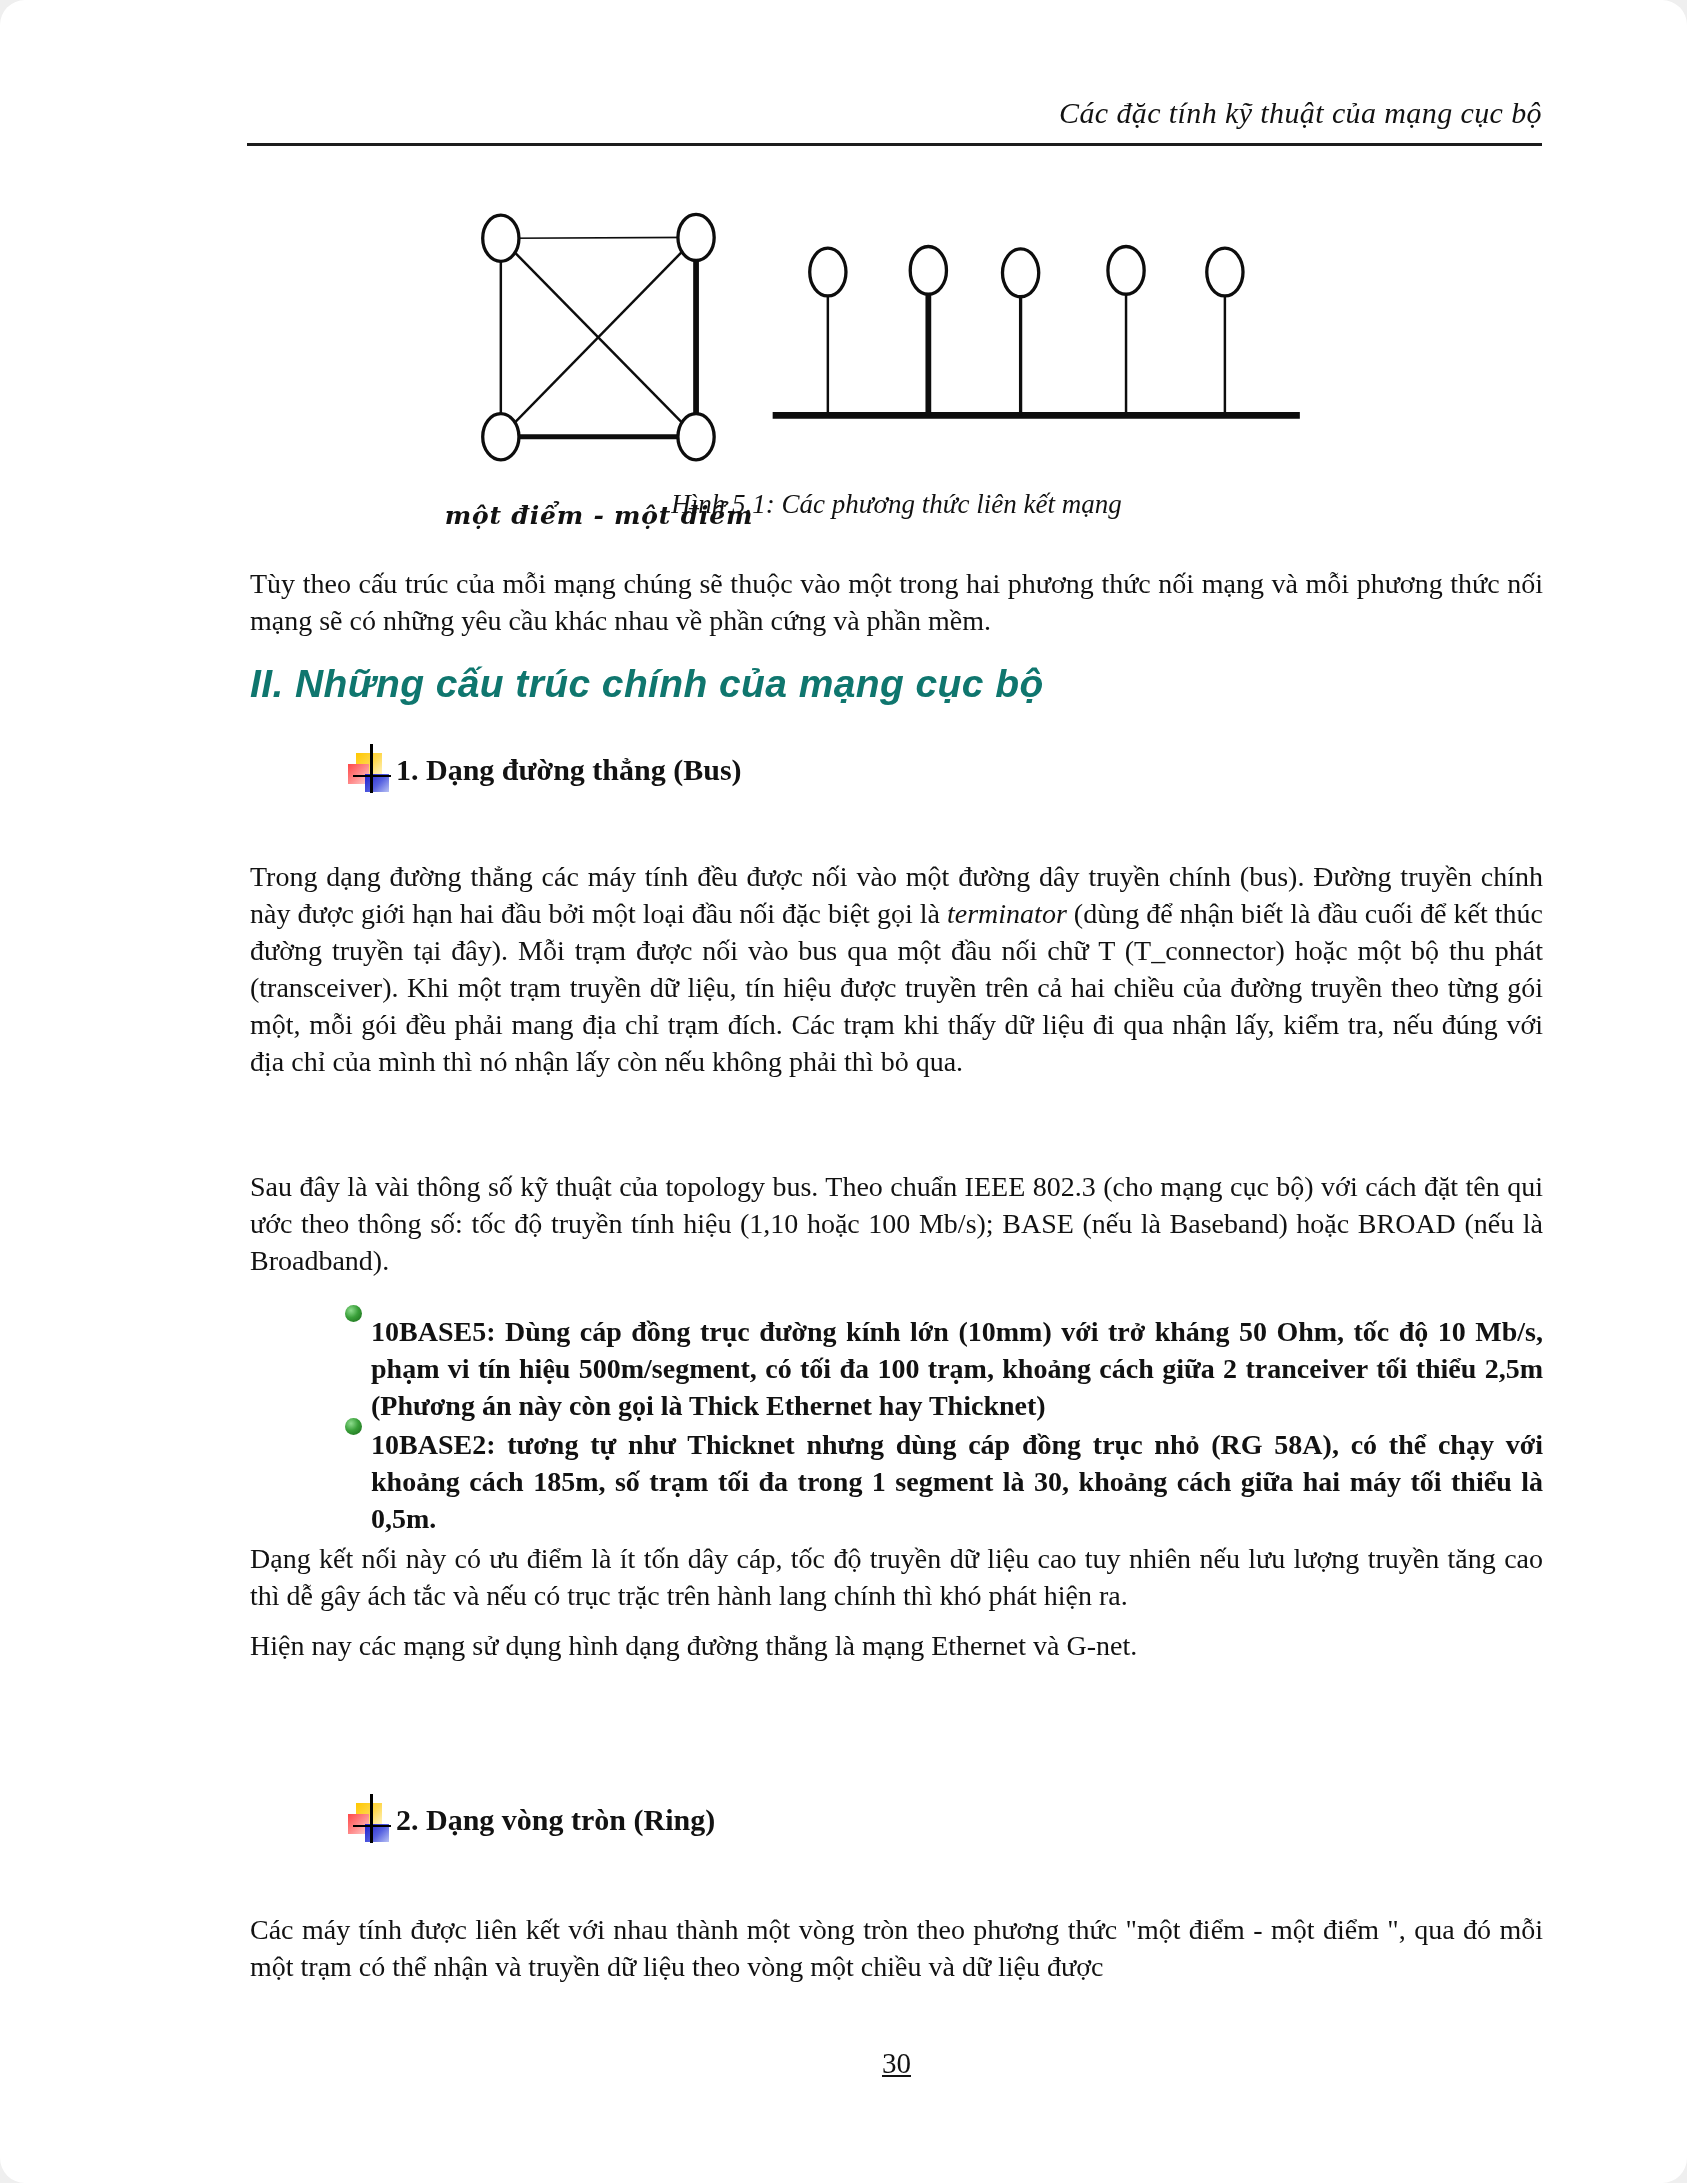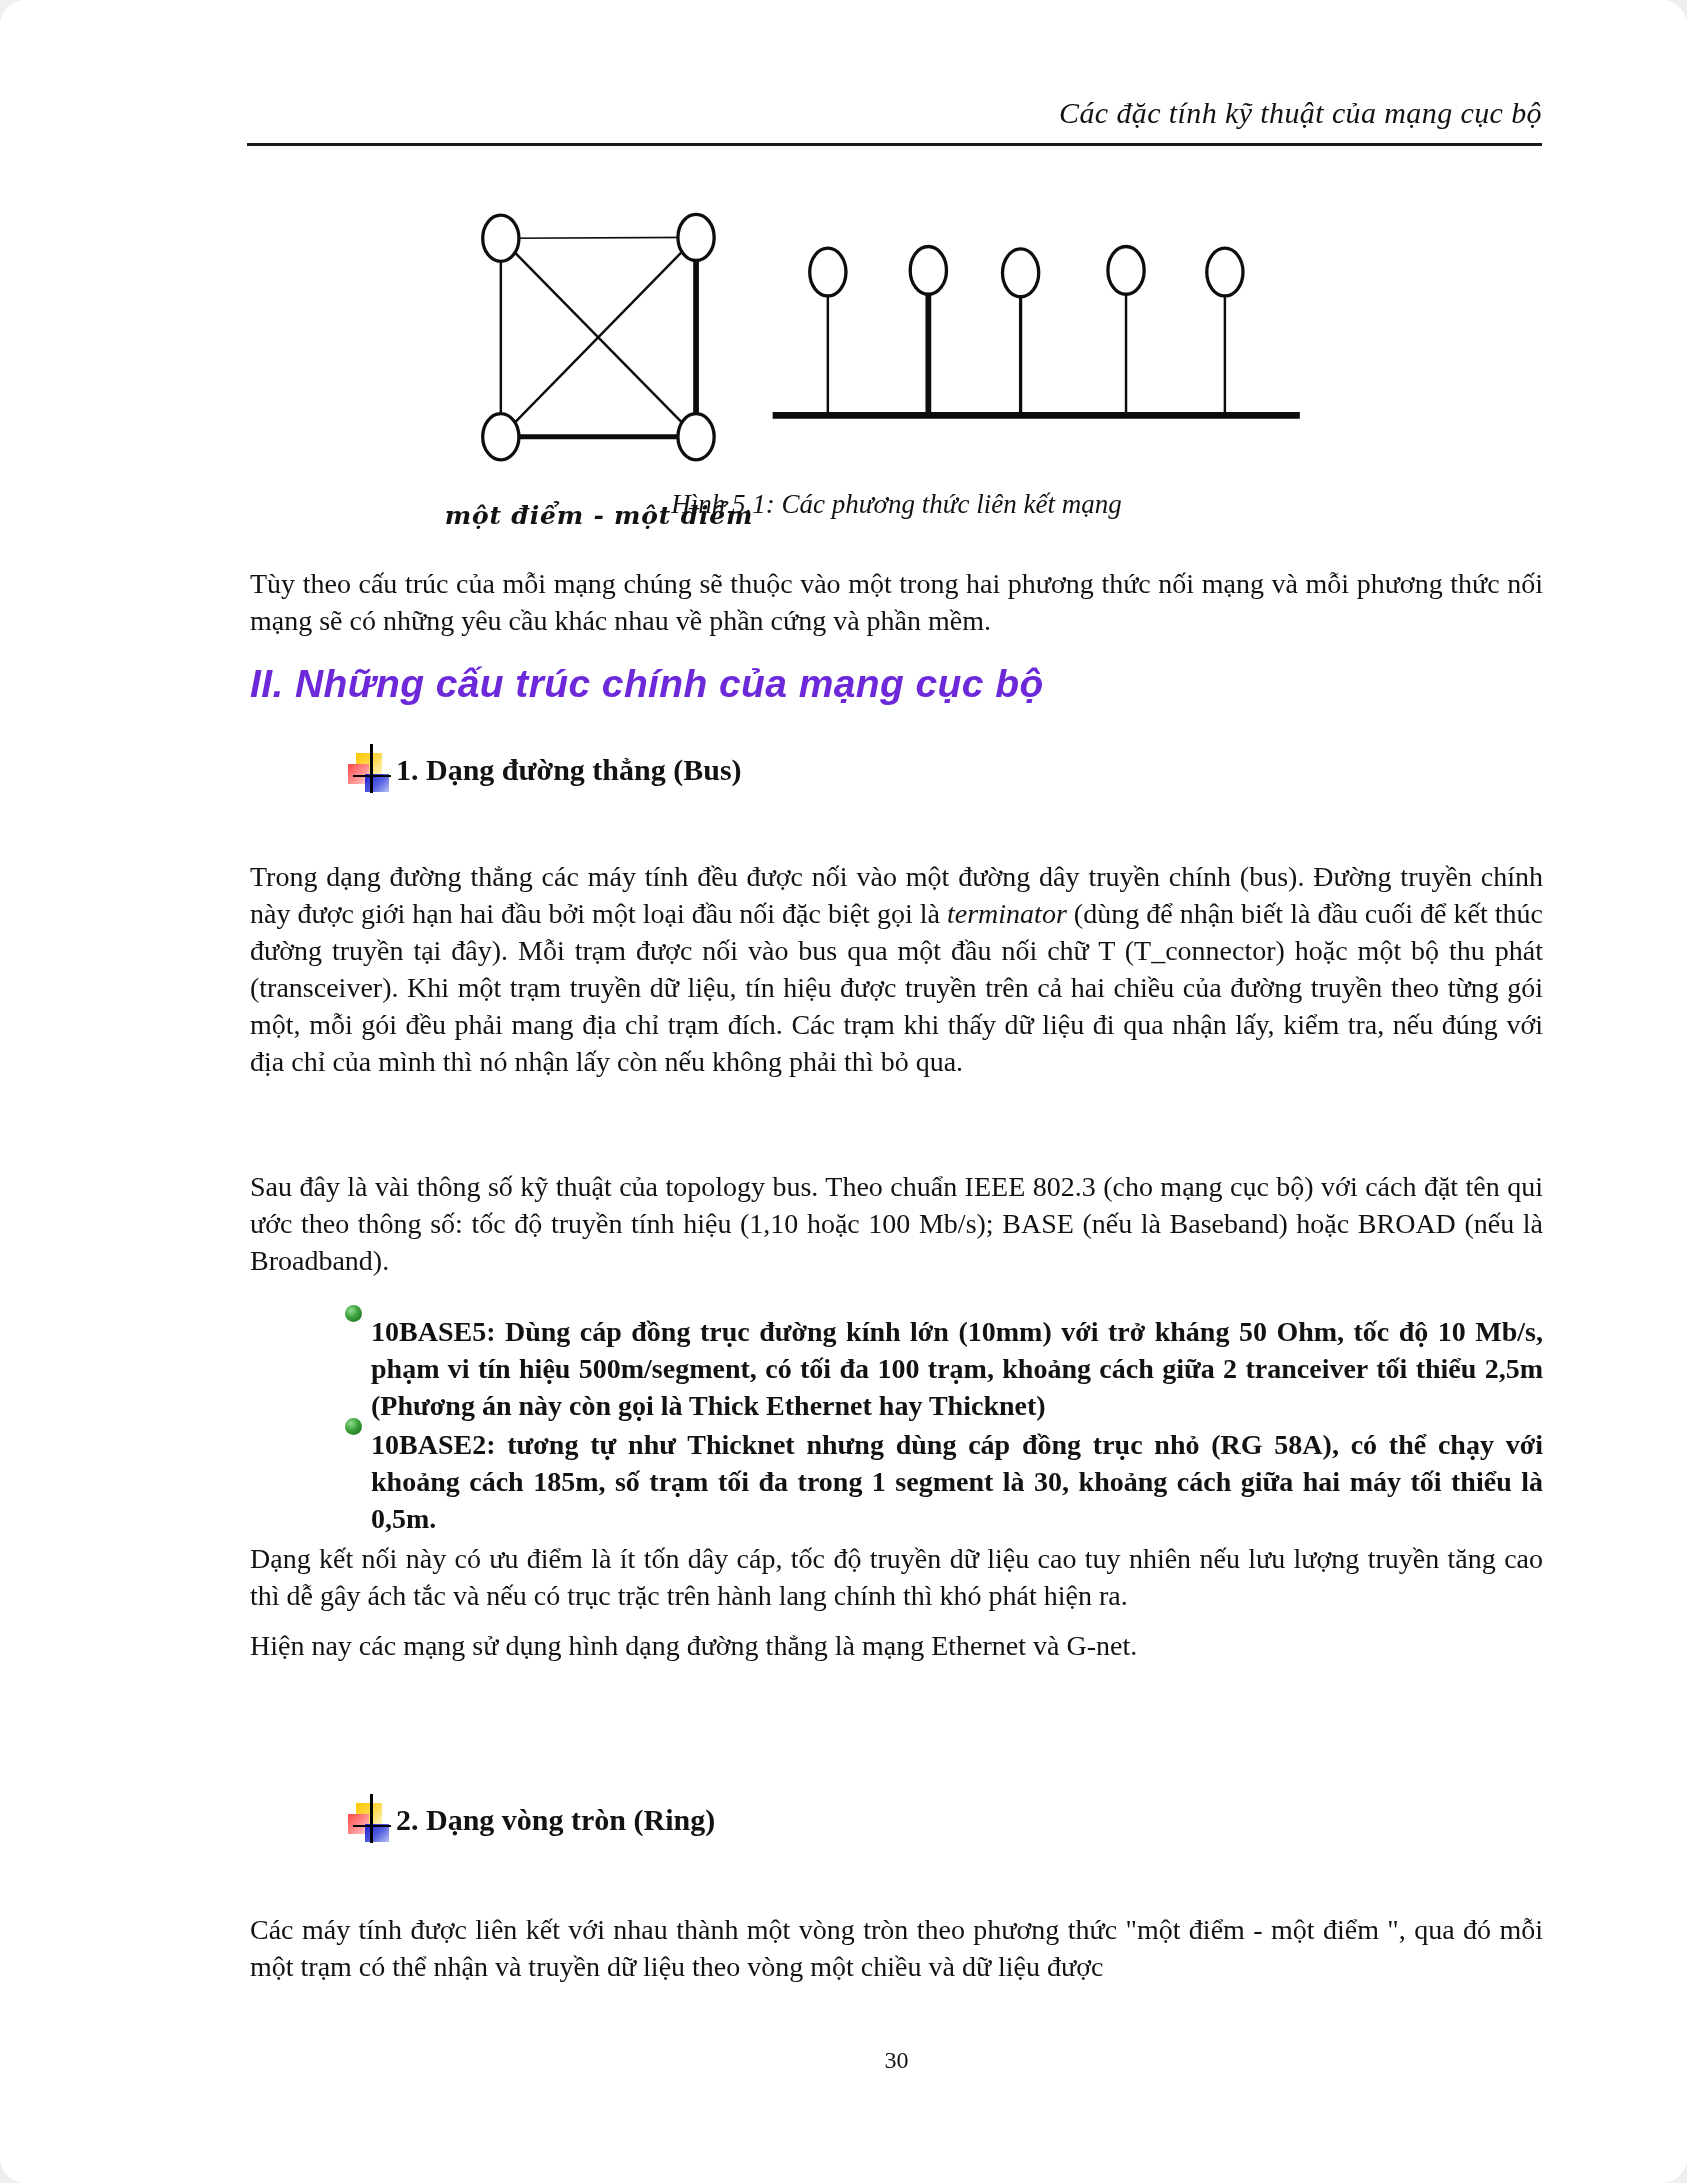--- a/index.html
+++ b/index.html
@@ -38,21 +38,21 @@
   .p-bus{top:830px;}
   .p-specs{top:1140px;}
   .bullet-text{
     left:371px;width:1172px;font-weight:bold;font-size:28px;line-height:37px;text-align:justify;
   }
   .b1{top:1285px;}
   .b2{top:1398px;}
   .p-pros{top:1512px;}
   .p-now{top:1599px;}
   .p-ring{top:1883px;}
-  .page-number{left:250px;width:1293px;top:2047px;text-align:center;font-size:24px;}
+  .page-number{left:250px;width:1293px;top:2047px;text-align:center;font-size:29px;text-decoration:underline;}
   
   .green-dot{
     width:17.3px;height:17.3px;border-radius:50%;
     background:radial-gradient(circle at 35% 32%, #8fdd8f 0%, #3aa03a 45%, #166616 100%);
   }
   .gd1{left:345px;top:1305px;}
   .gd2{left:345px;top:1418px;}
   
   .plus-icon{width:43px;height:49px;}
   .pi1{left:348px;top:744px;}
@@ -101,21 +101,21 @@
       <ellipse cx="1367" cy="328" rx="22" ry="29" stroke-width="4" fill="#ffffff"></ellipse>
       <ellipse cx="1487" cy="330" rx="22" ry="29" stroke-width="4" fill="#ffffff"></ellipse>
     </g>
   </svg>
 
   <div class="abs fig-label left">một điểm - một điểm</div>
   <div class="abs fig-caption">Hình 5.1: Các phương thức liên kết mạng</div>
 
   <p class="abs para p-intro">Tùy theo cấu trúc của mỗi mạng chúng sẽ thuộc vào một trong hai phương thức nối mạng và mỗi phương thức nối mạng sẽ có những yêu cầu khác nhau về phần cứng và phần mềm.</p>
 
-  <div class="abs sec-heading" style="color:#6d28d9;">II. Những cấu trúc chính của mạng cục bộ</div>
+  <div class="abs sec-heading" style="color:#0f766e;">II. Những cấu trúc chính của mạng cục bộ</div>
 
   <span class="abs plus-icon pi1">
     <span class="sq y"></span>
     <span class="sq r"></span>
     <span class="sq b"></span>
     <span class="vline"></span>
     <span class="hline"></span>
   </span>
   <div class="abs sub-heading h1-text">1. Dạng đường thẳng (Bus)</div>
 

